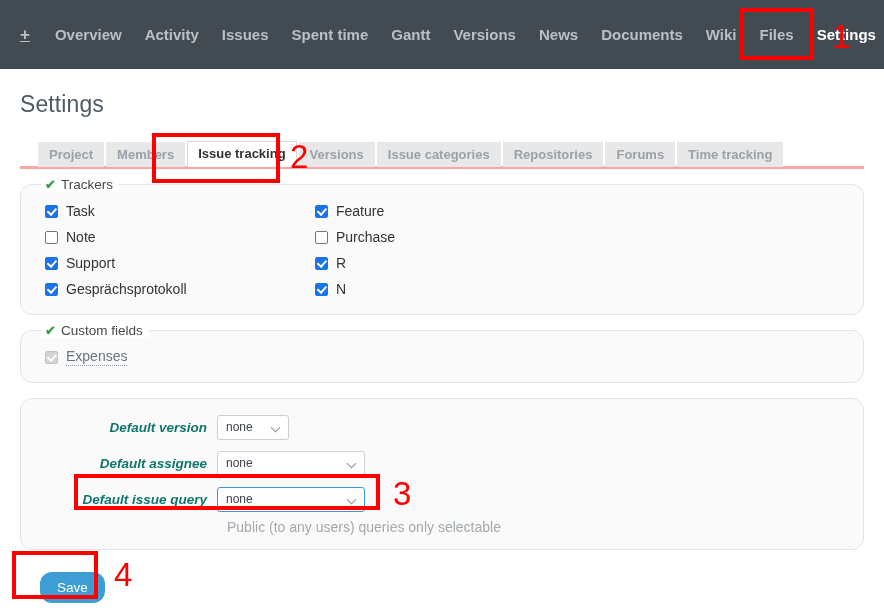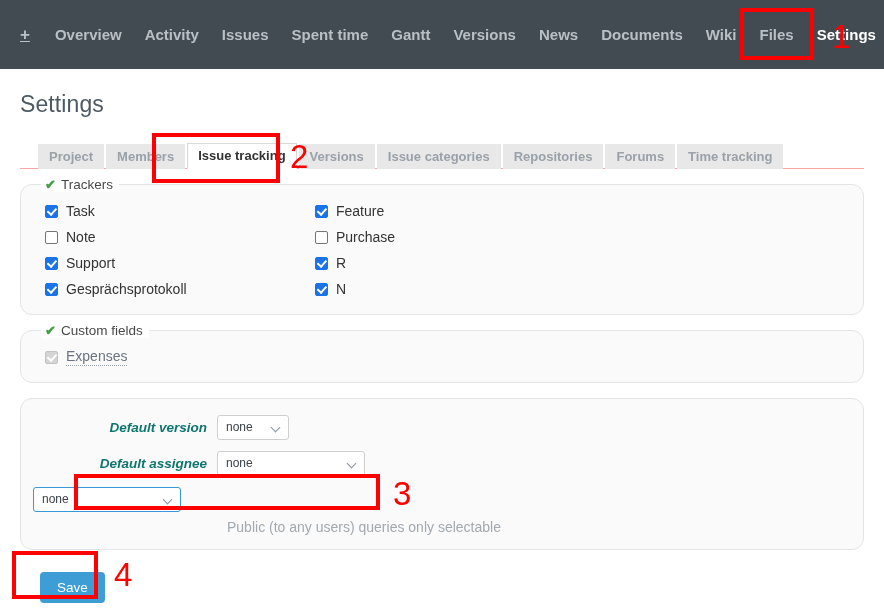--- a/index.html
+++ b/index.html
@@ -58,21 +58,21 @@
     color: #4d5a63;
     margin: 22px 0 0 0;
     letter-spacing: 0.1px;
   }
 
   
   #tabs {
     margin-top: 26px;
     position: relative;
     height: 25px;
-    border-bottom: 1px solid #fca5a5;
+    border-bottom: 3px solid #fca5a5;
     display: flex;
     align-items: flex-end;
     padding-left: 18px;
     box-sizing: border-box;
   }
   .tab {
     background: #e8e8e8;
     color: #9aa1a8;
     font-size: 13px;
     font-weight: bold;
@@ -250,21 +250,21 @@
   
   #save-area {
     margin-top: 22px;
     padding-left: 20px;
     position: relative;
   }
   #save-button {
     background: #3c9ed4;
     color: #ffffff;
     border: none;
-    border-radius: 4px;
+    border-radius: 12px;
     font-family: "Liberation Sans", sans-serif;
     font-size: 13.5px;
     padding: 8px 17px;
     cursor: pointer;
   }
 
   
   .anno-box {
     position: absolute;
     border: 4px solid #ff0000;
@@ -388,20 +388,21 @@
     </div>
     <div class="field-row">
       <div class="field-label">Default assignee</div>
       <span class="sel-wrap">
         <select class="sel wide">
           <option>none</option>
         </select>
       </span>
     </div>
     <div class="field-row">
+      <div class="field-label">Default issue query</div>
       <span class="sel-wrap">
         <select class="sel wide focused">
           <option>none</option>
         </select>
       </span>
     </div>
     <div class="hint">Public (to any users) queries only selectable</div>
   </div>
 
   <div id="save-area">

